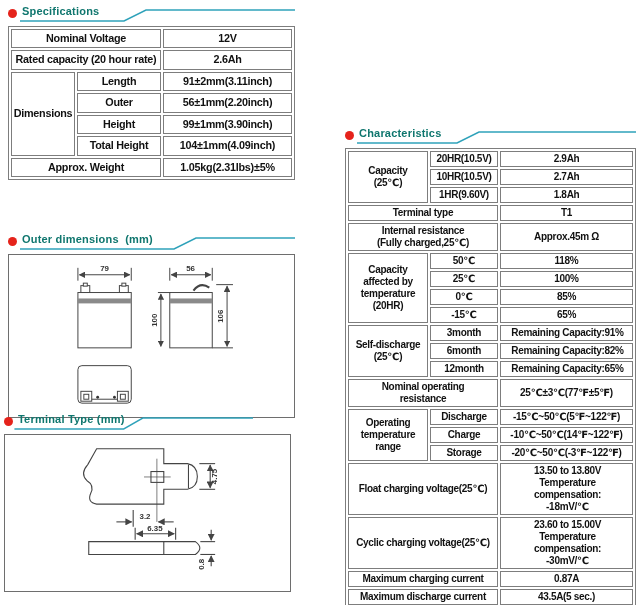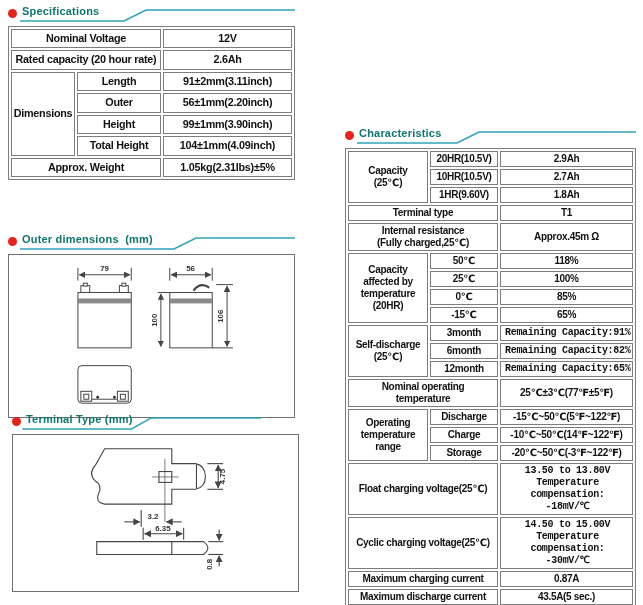--- a/index.html
+++ b/index.html
@@ -10,21 +10,21 @@
   .sec-header { position: relative; height: 20px; margin-bottom: 2px; }
   .bullet { position: absolute; left: 0; top: 5px; width: 9px; height: 9px; border-radius: 50%; background: #e5231b; }
   .sec-title { position: absolute; left: 14px; top: 1px; font-size: 11px; font-weight: bold; color: #0f766e; white-space: pre; letter-spacing: 0.2px; }
   .swoosh { position: absolute; left: 0; top: 0; width: 100%; height: 20px; }
 
   table.tbl { border-collapse: separate; border-spacing: 2px; width: 100%; border: 1px solid #7d7d7d; table-layout: fixed; background: #fff; }
   table.tbl td { border: 1px solid #7d7d7d; text-align: center; vertical-align: middle; font-weight: bold; color: #111; overflow: hidden; margin-left: 18px; }
   .spec-tbl td { font-size: 10.8px; letter-spacing: -0.25px; padding: 2px 1px; white-space: nowrap; line-height: 1.25; }
   .char-tbl td { font-size: 10px; letter-spacing: -0.3px; padding: 1px 2px; white-space: nowrap; line-height: 1.2; }
   td.pre { white-space: pre-line !important; }
-  td.left { text-align: center; padding-left: 4px !important; font-family: Liberation Mono, monospace; }
+  td.left { text-align: center; padding-left: 4px !important; }
 
   .diagram-box { border: 1px solid #6e6e6e; background: #fff; }
   svg text.dim { font-family: "Liberation Sans", "DejaVu Sans", sans-serif; font-size: 8px; font-weight: bold; fill: #333; }
 </style>
 </head>
 <body>
 
 <div class="canvas">
 
   <div class="sec" style="left:8px; top:4px; width:287px;">
@@ -126,21 +126,21 @@
           <rect x="75" y="141" width="5" height="5"></rect>
         <rect x="109" y="138" width="11" height="10" fill="#fff"></rect>
           <rect x="112" y="141" width="5" height="5"></rect>
         <line x1="83" y1="146" x2="109" y2="146"></line>
         <circle cx="89" cy="144" r="1.4" fill="#333" stroke="none"></circle>
         <circle cx="106" cy="144" r="1.4" fill="#333" stroke="none"></circle>
       </g>
     </svg>
   </div>
 
-  <div class="sec" style="left:12px; top:412px; width:249px;">
+  <div class="sec" style="left:4px; top:412px; width:249px;">
     <div class="sec-header">
       <span class="bullet"></span>
       <span class="sec-title">Terminal Type (mm)</span>
       <svg class="swoosh" viewBox="0 0 287 20" preserveAspectRatio="none">
         <polyline points="12,17 138,17 160,6 287,6" fill="none" stroke="#2fa2ba" stroke-width="1.5"></polyline>
       </svg>
     </div>
     <svg class="diagram-box" width="287" height="158" viewBox="0 0 287 158">
       <defs>
         <marker id="arB" viewBox="0 0 10 10" refX="9" refY="5" markerWidth="6.5" markerHeight="6.5" orient="auto-start-reverse">
@@ -247,21 +247,21 @@
       <tr>
         <td>6month</td>
         <td class="left">Remaining Capacity:82%</td>
       </tr>
       <tr>
         <td>12month</td>
         <td class="left">Remaining Capacity:65%</td>
       </tr>
       <tr>
         <td colspan="2" class="pre">Nominal operating
-temperature</td>
+resistance</td>
         <td>25℃±3℃(77℉±5℉)</td>
       </tr>
       <tr>
         <td rowspan="3" class="pre">Operating
 temperature
 range</td>
         <td>Discharge</td>
         <td>-15℃~50℃(5℉~122℉)</td>
       </tr>
       <tr>
@@ -273,21 +273,21 @@
         <td>-20℃~50℃(-3℉~122℉)</td>
       </tr>
       <tr>
         <td colspan="2">Float charging voltage(25℃)</td>
         <td class="left pre">13.50 to 13.80V
 Temperature compensation:
 -18mV/℃</td>
       </tr>
       <tr>
         <td colspan="2">Cyclic charging voltage(25℃)</td>
-        <td class="left pre">14.50 to 15.00V
+        <td class="left pre">23.60 to 15.00V
 Temperature compensation:
 -30mV/℃</td>
       </tr>
       <tr>
         <td colspan="2">Maximum charging current</td>
         <td>0.87A</td>
       </tr>
       <tr>
         <td colspan="2">Maximum discharge current</td>
         <td>43.5A(5 sec.)</td>

